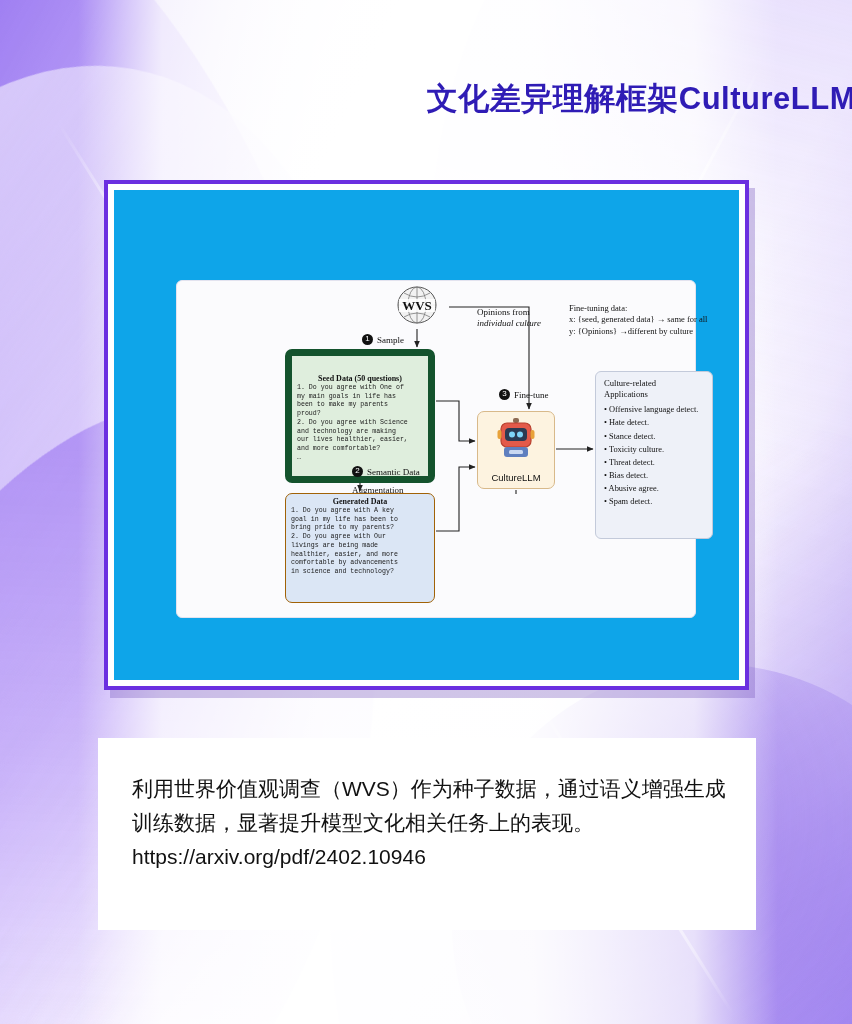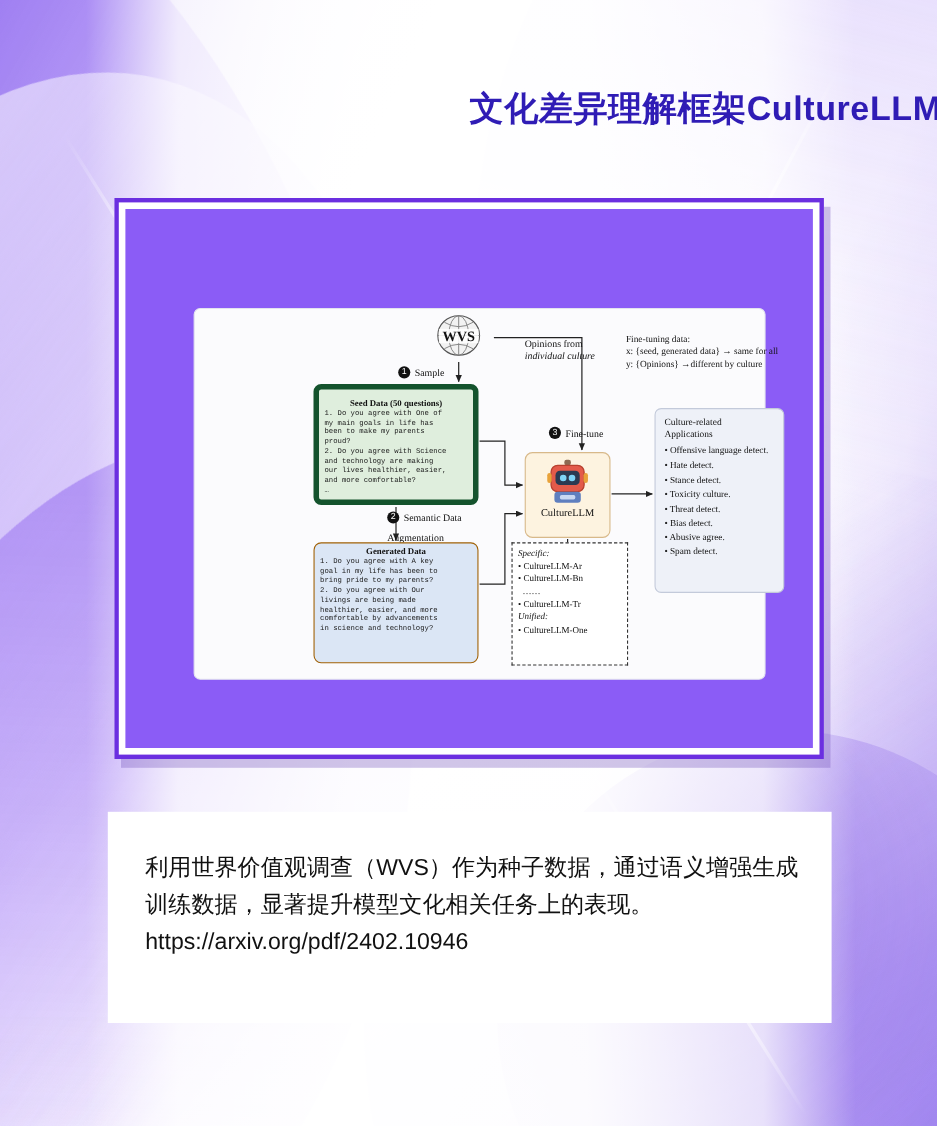--- a/index.html
+++ b/index.html
@@ -83,21 +83,21 @@
   
   .figure-frame {
     position: absolute; left: 104px; top: 180px;
     width: 645px; height: 510px;
     background: #ffffff;
     border: 4px solid #6b2fe0;
     box-shadow: 6px 8px 0 rgba(120,90,190,.35);
   }
   .figure-inner {
     position: absolute; inset: 6px;
-    background: #8b5cf6;
+    background: #0ea5e9;
   }
 
   
   .diagram {
     position: absolute; left: 62px; top: 90px;
     width: 520px; height: 338px;
     background: #fbfbfd;
     border: 1px solid #e3e3ef;
     border-radius: 6px;
   }
@@ -133,23 +133,23 @@
   }
   .opinions i { }
 
   .finetune-data {
     left: 392px; top: 22px; width: 190px;
     font-size: 8.5px; line-height: 1.35; color: #111;
   }
 
   
   .seed-box {
-    left: 108px; top: 68px; width: 150px; height: 110px;
-    background: #dfeedd; border: 5px solid #14532d; border-radius: 7px;
-    padding: 8px 5px;
+    left: 108px; top: 68px; width: 150px; height: 134px;
+    background: #dfeedd; border: 7px solid #14532d; border-radius: 7px;
+    padding: 18px 5px;
   }
   .seed-title {
     text-align: center; font-size: 8px; font-weight: bold; color: #111;
     font-family: "Liberation Serif", serif; margin-bottom: 1px;
   }
   .mono {
     font-family: "Liberation Mono", monospace;
     font-size: 6.6px; line-height: 1.32; color: #1a1a1a;
     white-space: pre-wrap;
   }
@@ -162,22 +162,22 @@
   }
 
   
   .model-box {
     left: 300px; top: 130px; width: 78px; height: 78px;
     background: #fdf3e0; border: 1px solid #d8b98a; border-radius: 7px;
     display: flex; flex-direction: column; align-items: center; justify-content: flex-start;
     padding-top: 4px;
   }
   .model-name {
-    font-size: 9.5px; color: #111; font-family: Liberation Serif, serif;
-    margin-top: 2px;
+    font-size: 9.5px; color: #111; font-family: Liberation Sans, sans-serif;
+    margin-top: 12px;
   }
   .robot { width: 40px; height: 44px; }
 
   
   .variants {
     left: 288px; top: 212px; width: 106px; height: 112px;
     border: 1.2px dashed #333; background: #fff;
     padding: 3px 5px;
     font-size: 8.2px; line-height: 1.42; color: #111;
   }
@@ -327,29 +327,20 @@
           <circle cx="16" cy="18.5" r="3" fill="#7fd4f7"></circle>
           <circle cx="24" cy="18.5" r="3" fill="#7fd4f7"></circle>
           <rect x="1.5" y="14" width="4" height="9" rx="2" fill="#e8a23a"></rect>
           <rect x="34.5" y="14" width="4" height="9" rx="2" fill="#e8a23a"></rect>
           <rect x="8" y="31" width="24" height="10" rx="3" fill="#5f7fbf"></rect>
           <rect x="13" y="34" width="14" height="4" rx="1.5" fill="#c9d8f2"></rect>
         </svg>
         <div class="model-name">CultureLLM</div>
       </div>
 
-      <div class="dg variants">
-        <div class="hd">Specific:</div>
-        <div class="li">CultureLLM-Ar</div>
-        <div class="li">CultureLLM-Bn</div>
-        <div style="padding-left:4px;">……</div>
-        <div class="li">CultureLLM-Tr</div>
-        <div class="hd">Unified:</div>
-        <div class="li">CultureLLM-One</div>
-      </div>
 
       <div class="dg apps">
         <div class="apps-title">
           <span>Culture-related</span><br>
           <span>Applications</span>
         </div>
         <div class="li">Offensive language detect.</div>
         <div class="li">Hate detect.</div>
         <div class="li">Stance detect.</div>
         <div class="li">Toxicity culture.</div>

